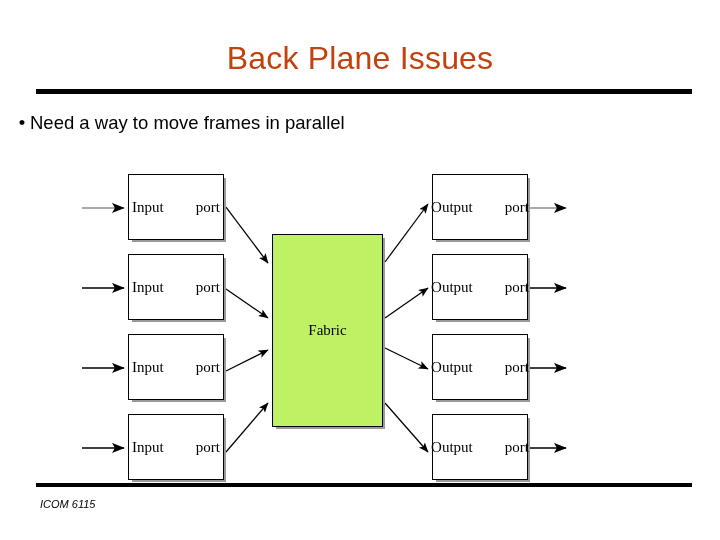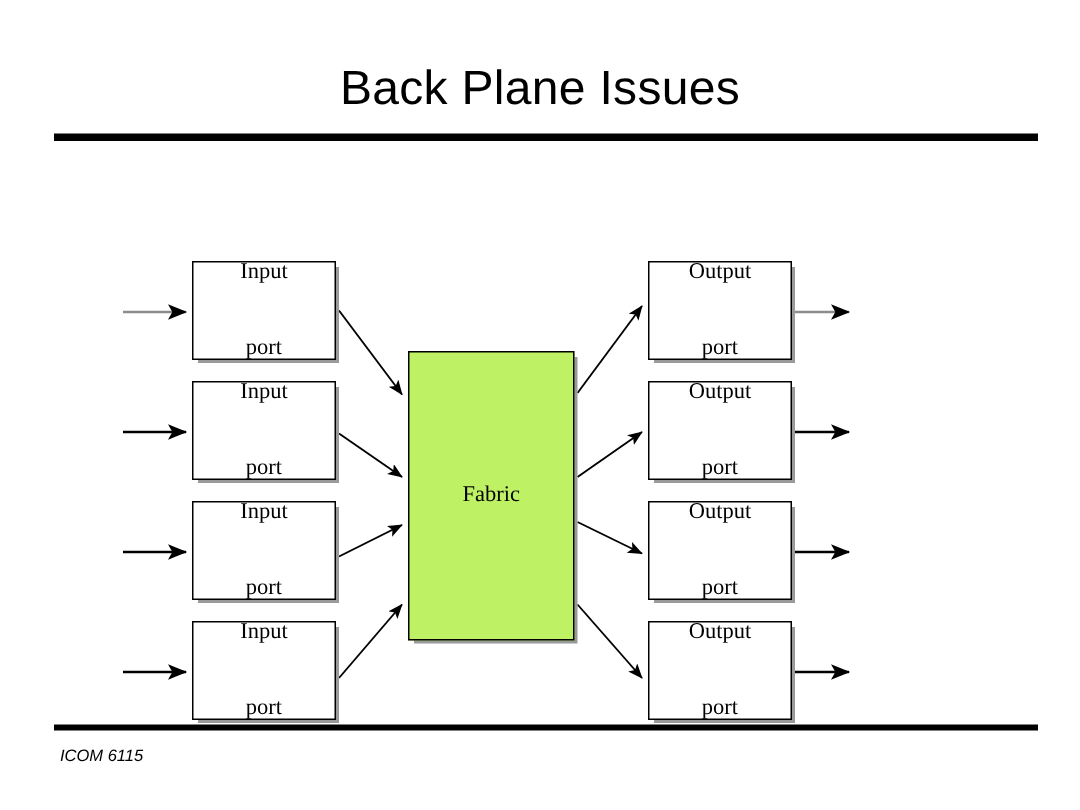--- a/index.html
+++ b/index.html
@@ -21,21 +21,21 @@
   #title {
     position: absolute;
     left: 0;
     top: 38px;
     width: 720px;
     text-align: center;
     font-size: 32px;
     line-height: 40px;
     font-weight: normal;
     letter-spacing: 0.2px;
-    color: #000000;
+    color: #c2410c;
     white-space: nowrap;
   }
 
   #title-rule {
     position: absolute;
     left: 36px;
     top: 89px;
     width: 656px;
     height: 5px;
     background: #000000;
@@ -76,21 +76,21 @@
 
   .port-box {
     position: absolute;
     box-sizing: border-box;
     width: 96px;
     height: 66px;
     border: 1px solid #000000;
     background: #ffffff;
     box-shadow: 3px 3px 0 -1px #9a9a9a;
     display: flex;
-    flex-direction: column;
+    flex-direction: row;
     align-items: center;
     justify-content: center;
     font-family: "Liberation Serif", serif;
     font-size: 15px;
     line-height: 19px;
     color: #000000;
     gap: 32px;
   }
   .port-box span { display: block; }
 
@@ -134,20 +134,23 @@
 </style>
 </head>
 <body>
 
 <div id="slide">
 
   <div id="title">Back Plane Issues</div>
   <div id="title-rule"></div>
 
   <div id="bullets">
+    <div class="bullet">
+      <span class="dot">•</span><span>Need a way to move frames in parallel</span>
+    </div>
   </div>
 
   <div id="diagram">
 
     <svg id="diagram-svg" width="720" height="540">
       <defs>
         <marker id="ahead" markerWidth="9" markerHeight="9" refX="7.5" refY="3.2" orient="auto" markerUnits="strokeWidth">
           <path d="M0,0 L8,3.2 L0,6.4 L1.8,3.2 z" fill="#000000"></path>
         </marker>
         <marker id="ahead-gray" markerWidth="9" markerHeight="9" refX="7.5" refY="3.2" orient="auto" markerUnits="strokeWidth">

